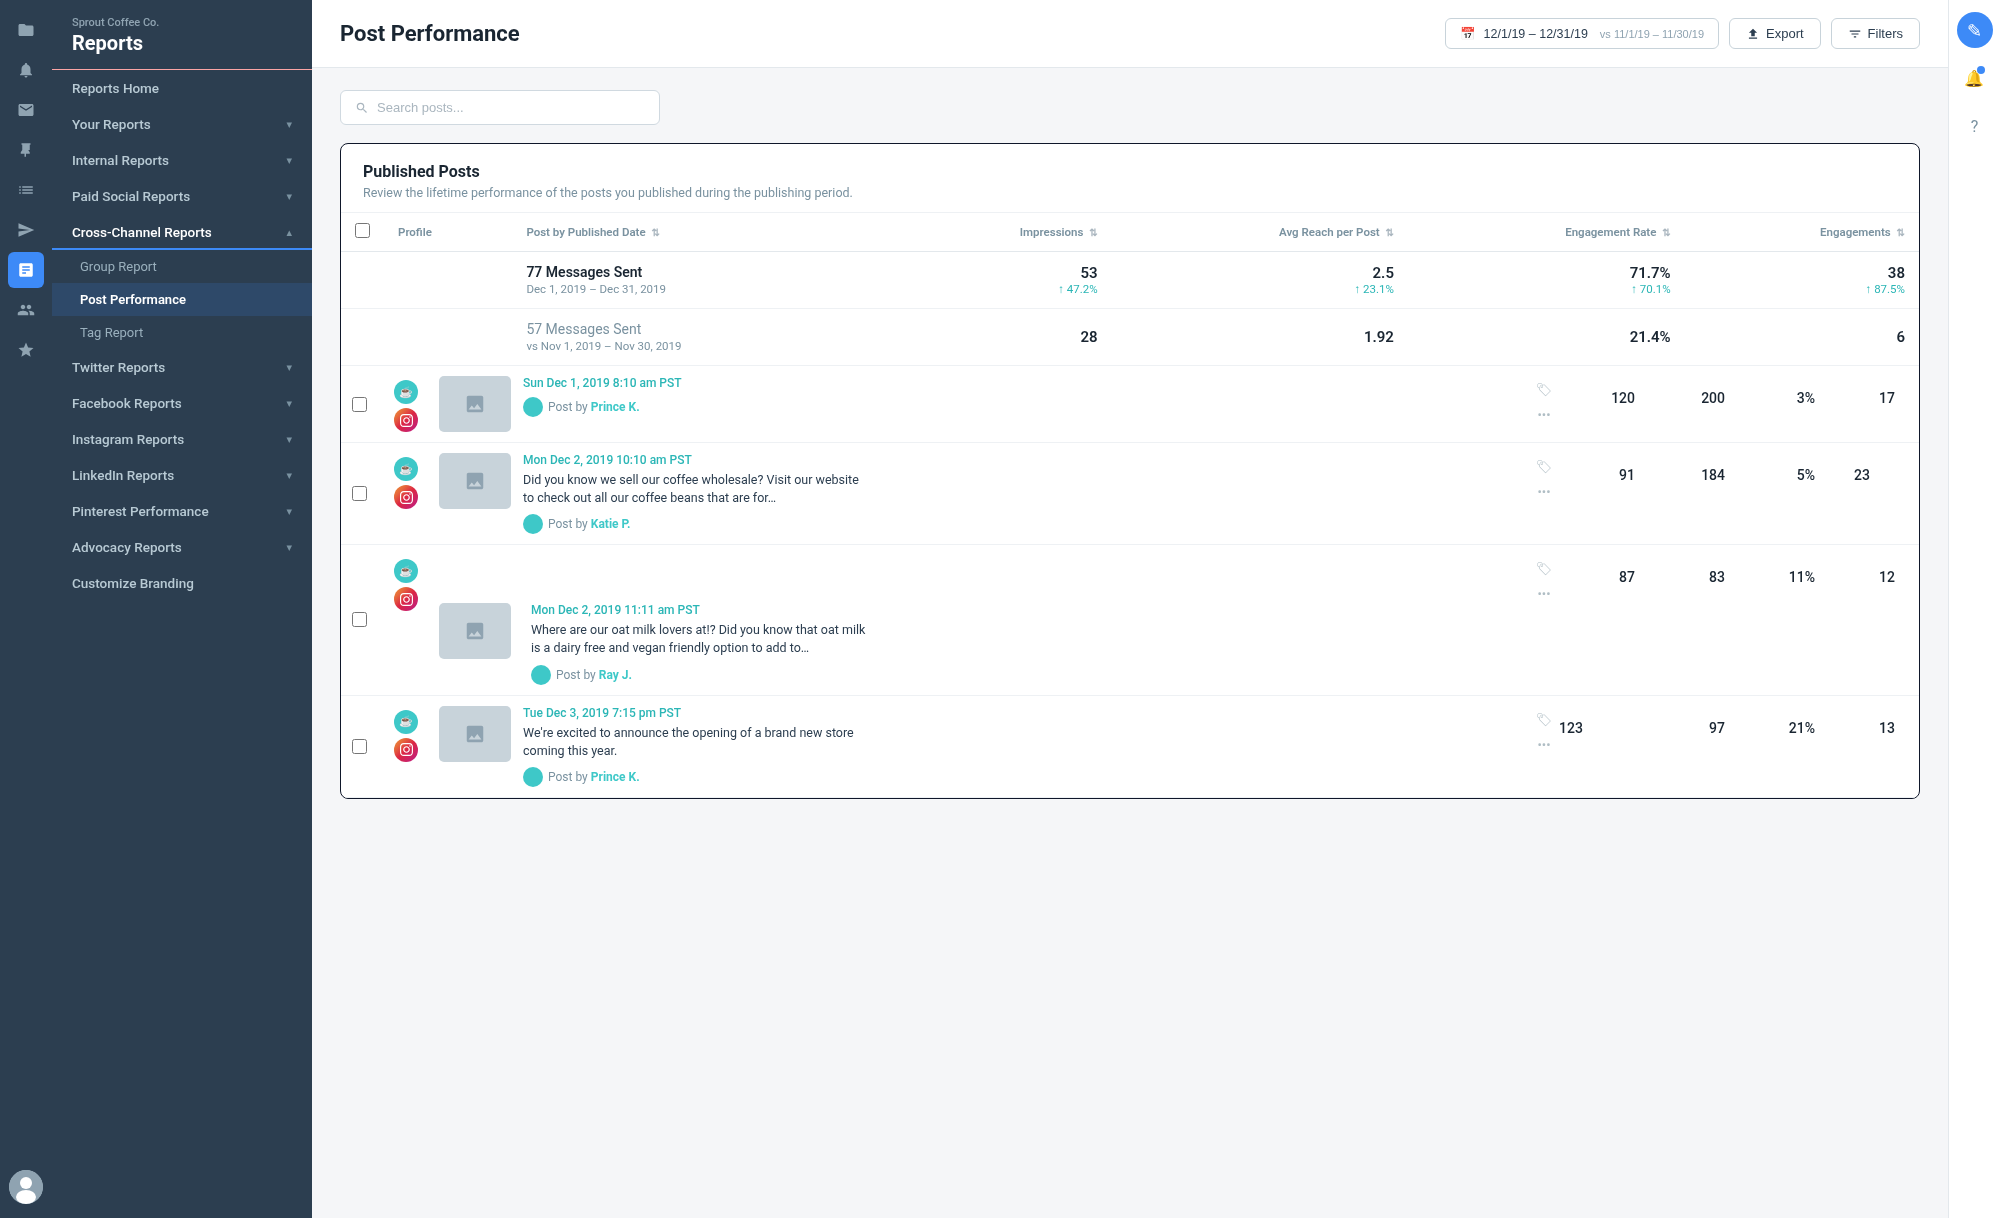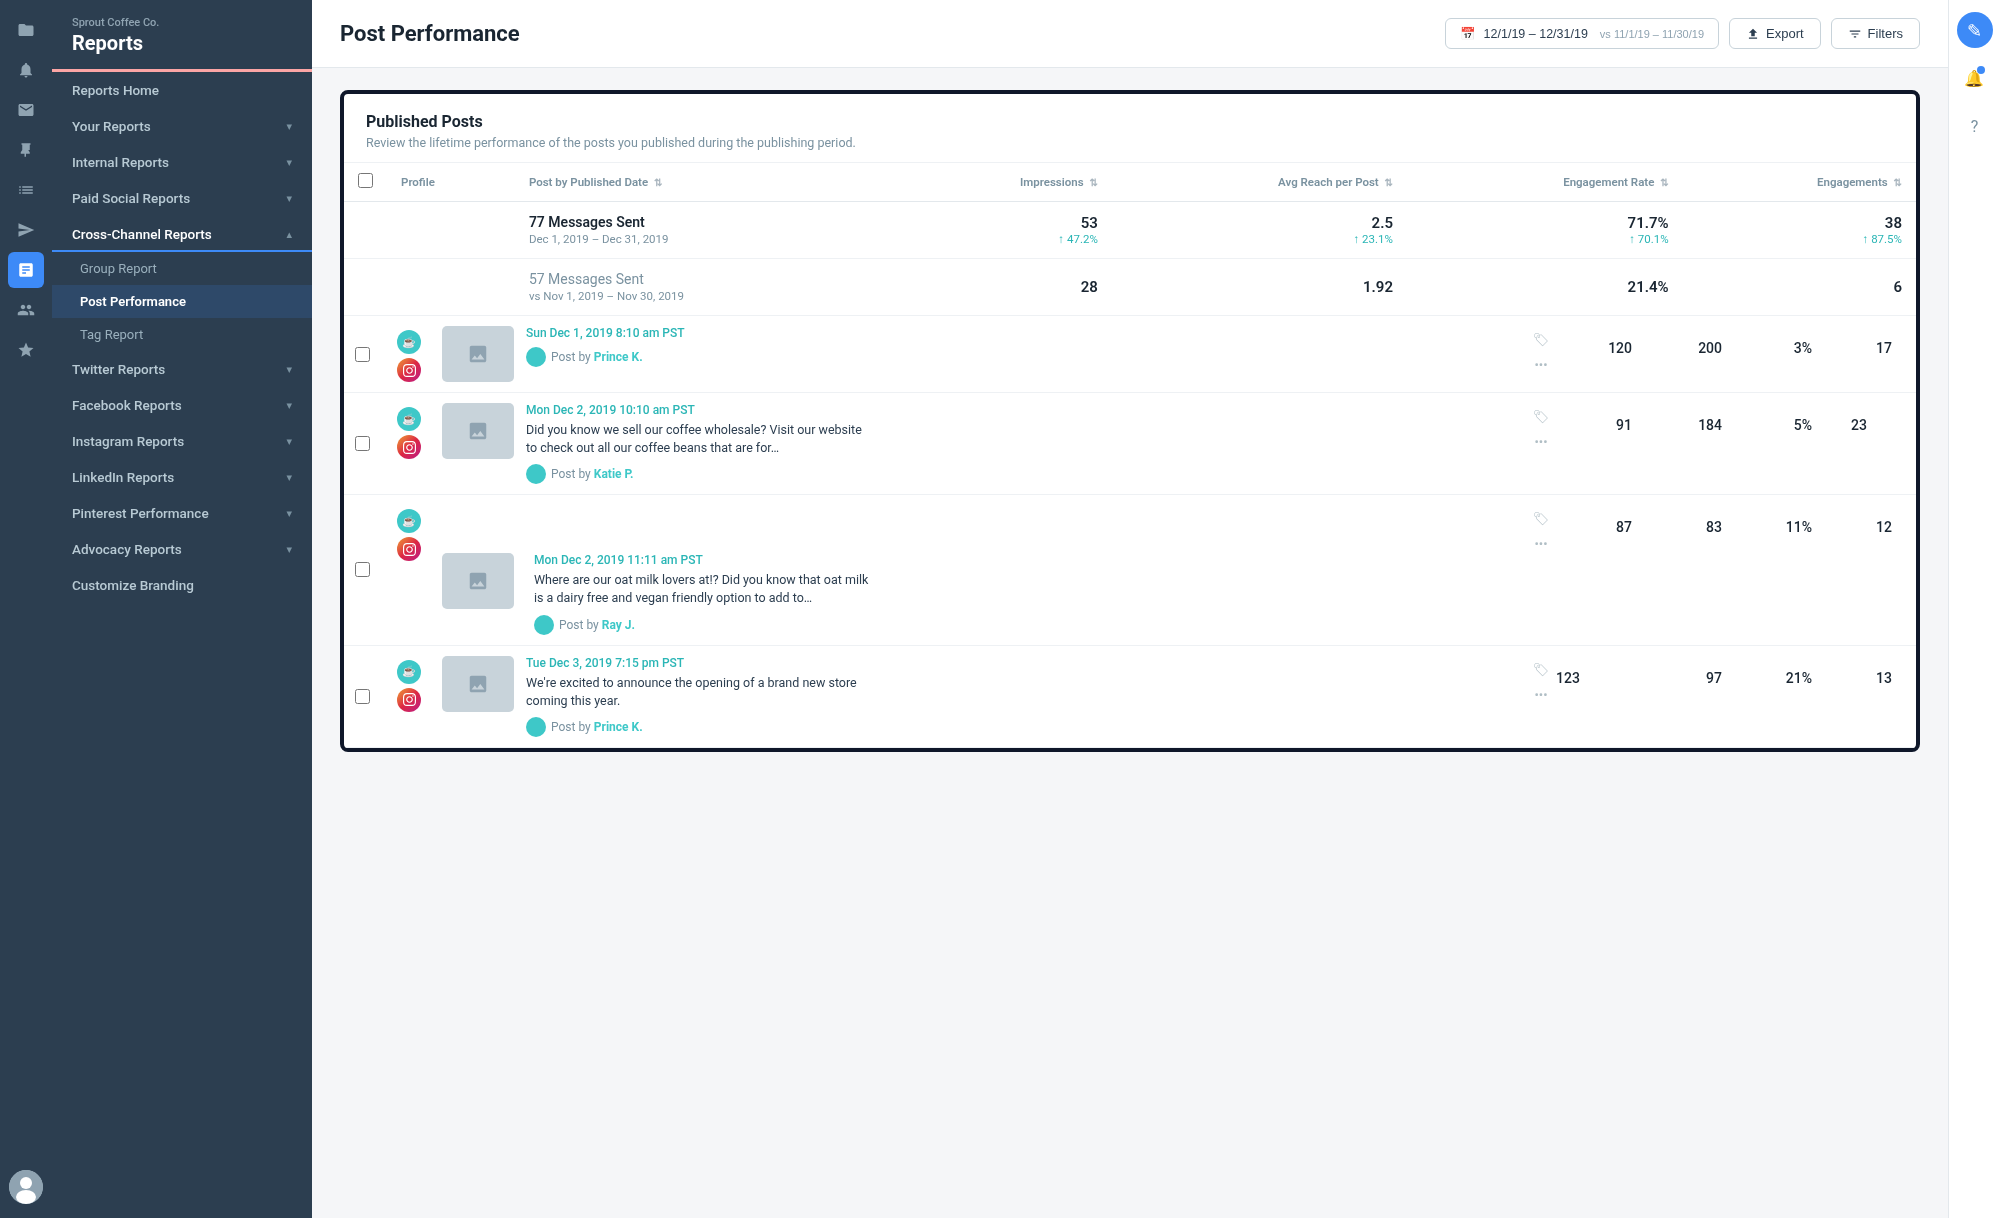--- a/index.html
+++ b/index.html
@@ -38,21 +38,21 @@
       background: #2c3e50;
       color: #cdd8df;
       display: flex;
       flex-direction: column;
       flex-shrink: 0;
       overflow-y: auto;
       padding-bottom: 20px;
     }
     .sidebar-brand {
       padding: 16px 20px 14px;
-      border-bottom: 3px solid #fca5a5;
+      border-bottom: 1px solid #fca5a5;
     }
     .sidebar-brand .company { font-size: 11px; color: #8fa3b1; font-weight: 500; }
     .sidebar-brand .title { font-size: 20px; font-weight: 700; color: #ffffff; margin-top: 2px; }
 
     .sidebar-item {
       display: flex;
       align-items: center;
       justify-content: space-between;
       padding: 10px 20px;
       cursor: pointer;
@@ -139,21 +139,21 @@
       outline: none;
       font-size: 13px;
       color: #1a2632;
       background: transparent;
       flex: 1;
     }
     .search-bar input::placeholder { color: #aab6bf; }
 
     .card {
       background: #fff;
-      border: 4px solid #0f172a;
+      border: 1px solid #0f172a;
       border-radius: 8px;
       overflow: hidden;
     }
     .card-header { padding: 18px 22px 12px; border-bottom: 1px solid #eef1f4; }
     .card-header h2 { font-size: 16px; font-weight: 700; color: #1a2632; }
     .card-header p { font-size: 12.5px; color: #7a92a0; margin-top: 4px; }
 
     
     .posts-table { width: 100%; border-collapse: collapse; }
     .posts-table thead tr { border-bottom: 1px solid #e3e8ec; }
@@ -363,20 +363,28 @@
         <svg width="14" height="14" viewBox="0 0 24 24" fill="currentColor">
             <path d="M10 18h4v-2h-4v2zM3 6v2h18V6H3zm3 7h12v-2H6v2z"></path>
           </svg>
         <span>Filters</span>
       </button>
     </div>
   </div>
 
   <div class="main-body">
 
+    <div class="search-bar-wrap">
+      <div class="search-bar">
+        <svg width="14" height="14" viewBox="0 0 24 24" fill="#aab6bf">
+            <path d="M15.5 14h-.79l-.28-.27A6.471 6.471 0 0 0 16 9.5 6.5 6.5 0 1 0 9.5 16c1.61 0 3.09-.59 4.23-1.57l.27.28v.79l5 4.99L20.49 19l-4.99-5zm-6 0C7.01 14 5 11.99 5 9.5S7.01 5 9.5 5 14 7.01 14 9.5 11.99 14 9.5 14z"></path>
+          </svg>
+        <input type="text" placeholder="Search posts..." style="">
+      </div>
+    </div>
 
     <div class="card">
       <div class="card-header">
         <h2>Published Posts</h2>
         <p>Review the lifetime performance of the posts you published during the publishing period.</p>
       </div>
 
       <table class="posts-table">
         <thead>
           <tr>

